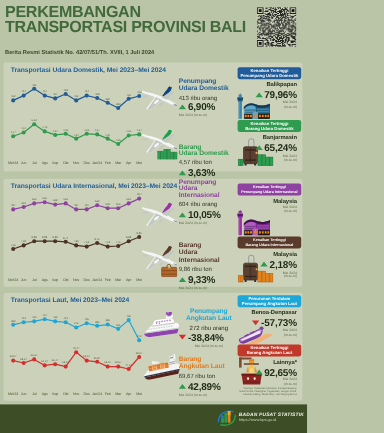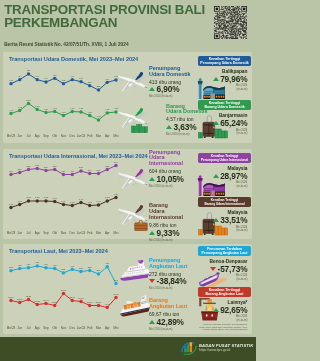--- a/index.html
+++ b/index.html
@@ -46,22 +46,22 @@
   #footer{position:absolute;left:0;top:337px;width:256px;height:24px;background:#3d4d26;}
   #flogo{position:absolute;left:181px;top:4.0px;width:16px;height:15px;}
   #forg{position:absolute;left:199px;top:5.6px;font-weight:bold;font-style:italic;font-size:4.1px;color:#eef0e4;letter-spacing:0.15px;}
   #furl{position:absolute;left:199px;top:10.6px;font-size:3.3px;color:#c9d3b4;}
 </style>
 </head>
 <body>
 
 <div id="header">
  <div id="htitle">
+  <div>PERKEMBANGAN</div>
   <div>TRANSPORTASI PROVINSI BALI</div>
-  <div>PERKEMBANGAN</div>
  </div>
  <div id="hsub">Berita Resmi Statistik No. 42/07/51/Th. XVIII, 1 Juli 2024</div>
  <div id="qr"><svg viewBox="0 0 33 33" width="33" height="33">
         <rect width="33" height="33" fill="#ccd2b9"></rect>
         <g fill="#1a1a1a">
           <rect x="7.24" y="0.00" width="0.80" height="0.80"></rect>
           <rect x="8.85" y="0.00" width="0.80" height="0.80"></rect>
           <rect x="10.46" y="0.00" width="2.41" height="0.80"></rect>
           <rect x="13.68" y="0.00" width="0.80" height="0.80"></rect>
           <rect x="15.29" y="0.00" width="0.80" height="0.80"></rect>
@@ -635,21 +635,21 @@
 <div class="card" style="left:146.0px;top:14.2px;width:50px;">
       <div class="cname" style="color:#1f5c99;">Penumpang
 Udara Domestik</div>
       <div class="cval">413 ribu orang</div>
       <div class="cpct">
         <i class="tri up"></i>
         <span>6,90%</span>
       </div>
       <div class="cnote">Mei 2024 (m-to-m)</div>
     </div>
-    <div class="card" style="left:146.0px;top:52px;width:50px;margin-left:17px;">
+    <div class="card" style="left:146.0px;top:69px;width:50px;">
       <div class="cname" style="color:#2e9b4e;">Barang
 Udara Domestik</div>
       <div class="cval">4,57 ribu ton</div>
       <div class="cpct">
         <i class="tri up"></i>
         <span>3,63%</span>
       </div>
       <div class="cnote">Mei 2024 (m-to-m)</div>
     </div>
 <div class="badge" style="left:195.0px;top:4.25px;width:53.0px;">
@@ -892,36 +892,32 @@
         <i class="tri up"></i>
         <span>9,33%</span>
       </div>
       <div class="cnote">Mei 2024 (m-to-m)</div>
     </div>
 <div class="badge" style="left:195.0px;top:4.25px;width:53.0px;">
       <div class="bhdr sm" style="background:#8e43a0;">Kenaikan Tertinggi
 Penumpang Udara Internasional</div>
       <div class="bbody">
         <div class="bplace">Malaysia</div>
-        <div class="bpct">
-          <i class="tri up"></i>
-          <span>28,97%</span>
-        </div>
         <div class="bnote">Mei 2024
 (m-to-m)</div>
       </div>
     </div>
     <div class="badge" style="left:195.0px;top:48.5px;width:53.0px;">
       <div class="bhdr sm" style="background:#5a3a2b;">Kenaikan Tertinggi
 Barang Udara Internasional</div>
       <div class="bbody">
         <div class="bplace">Malaysia</div>
         <div class="bpct">
           <i class="tri up"></i>
-          <span>33,51%</span>
+          <span>2,18%</span>
         </div>
         <div class="bnote">Mei 2024
 (m-to-m)</div>
       </div>
     </div>
 </div>
 <div class="panel" style="top:243.5px;height:90.0px;">
  <div class="ptitle" style="top:4.0px;color:#1f5c99;">Transportasi Laut, Mei 2023–Mei 2024</div>
  <div class="chart" style="left:0px;top:0px;">
       <svg width="128" height="84" viewBox="0 0 128 84">
@@ -1094,21 +1090,21 @@
  <path d="M11.4 10.6 L9.2 17.4 L12.4 17.4 Z" fill="#f0932b"></path>
  <path d="M19.2 10.6 L21.4 17.4 L18.2 17.4 Z" fill="#f0932b"></path>
  <path d="M14.2 12.6 L16.4 12.6 L17.6 18.4 L13.0 18.4 Z" fill="#f7d774"></path>
  <path d="M4.2 19.0 L26.4 19.0 L24.6 30.6 L6.0 30.6 Z" fill="#8c2420"></path>
  <path d="M4.2 19.0 L26.4 19.0 L26.0 21.2 L4.6 21.2 Z" fill="#6d1b18"></path>
  <ellipse cx="11.4" cy="24.2" rx="1.2" ry="1.5" fill="#f2ece0"></ellipse>
  <ellipse cx="18.6" cy="24.2" rx="1.2" ry="1.5" fill="#f2ece0"></ellipse>
  <rect x="6.0" y="27.6" width="18.6" height="1.4" fill="#6d1b18" opacity="0.7"></rect>
 </svg>
     </div>
-<div class="card" style="left:146.0px;top:14.2px;width:50px;">
+<div class="card" style="left:146.0px;top:14.2px;width:50px;text-align:center;">
       <div class="cname" style="color:#1ba7d8;">Penumpang
 Angkutan Laut</div>
       <div class="cval">272 ribu orang</div>
       <div class="cpct">
         <i class="tri down"></i>
         <span>-38,84%</span>
       </div>
       <div class="cnote">Mei 2024 (m-to-m)</div>
     </div>
     <div class="card" style="left:146.0px;top:54.8px;width:50px;">

